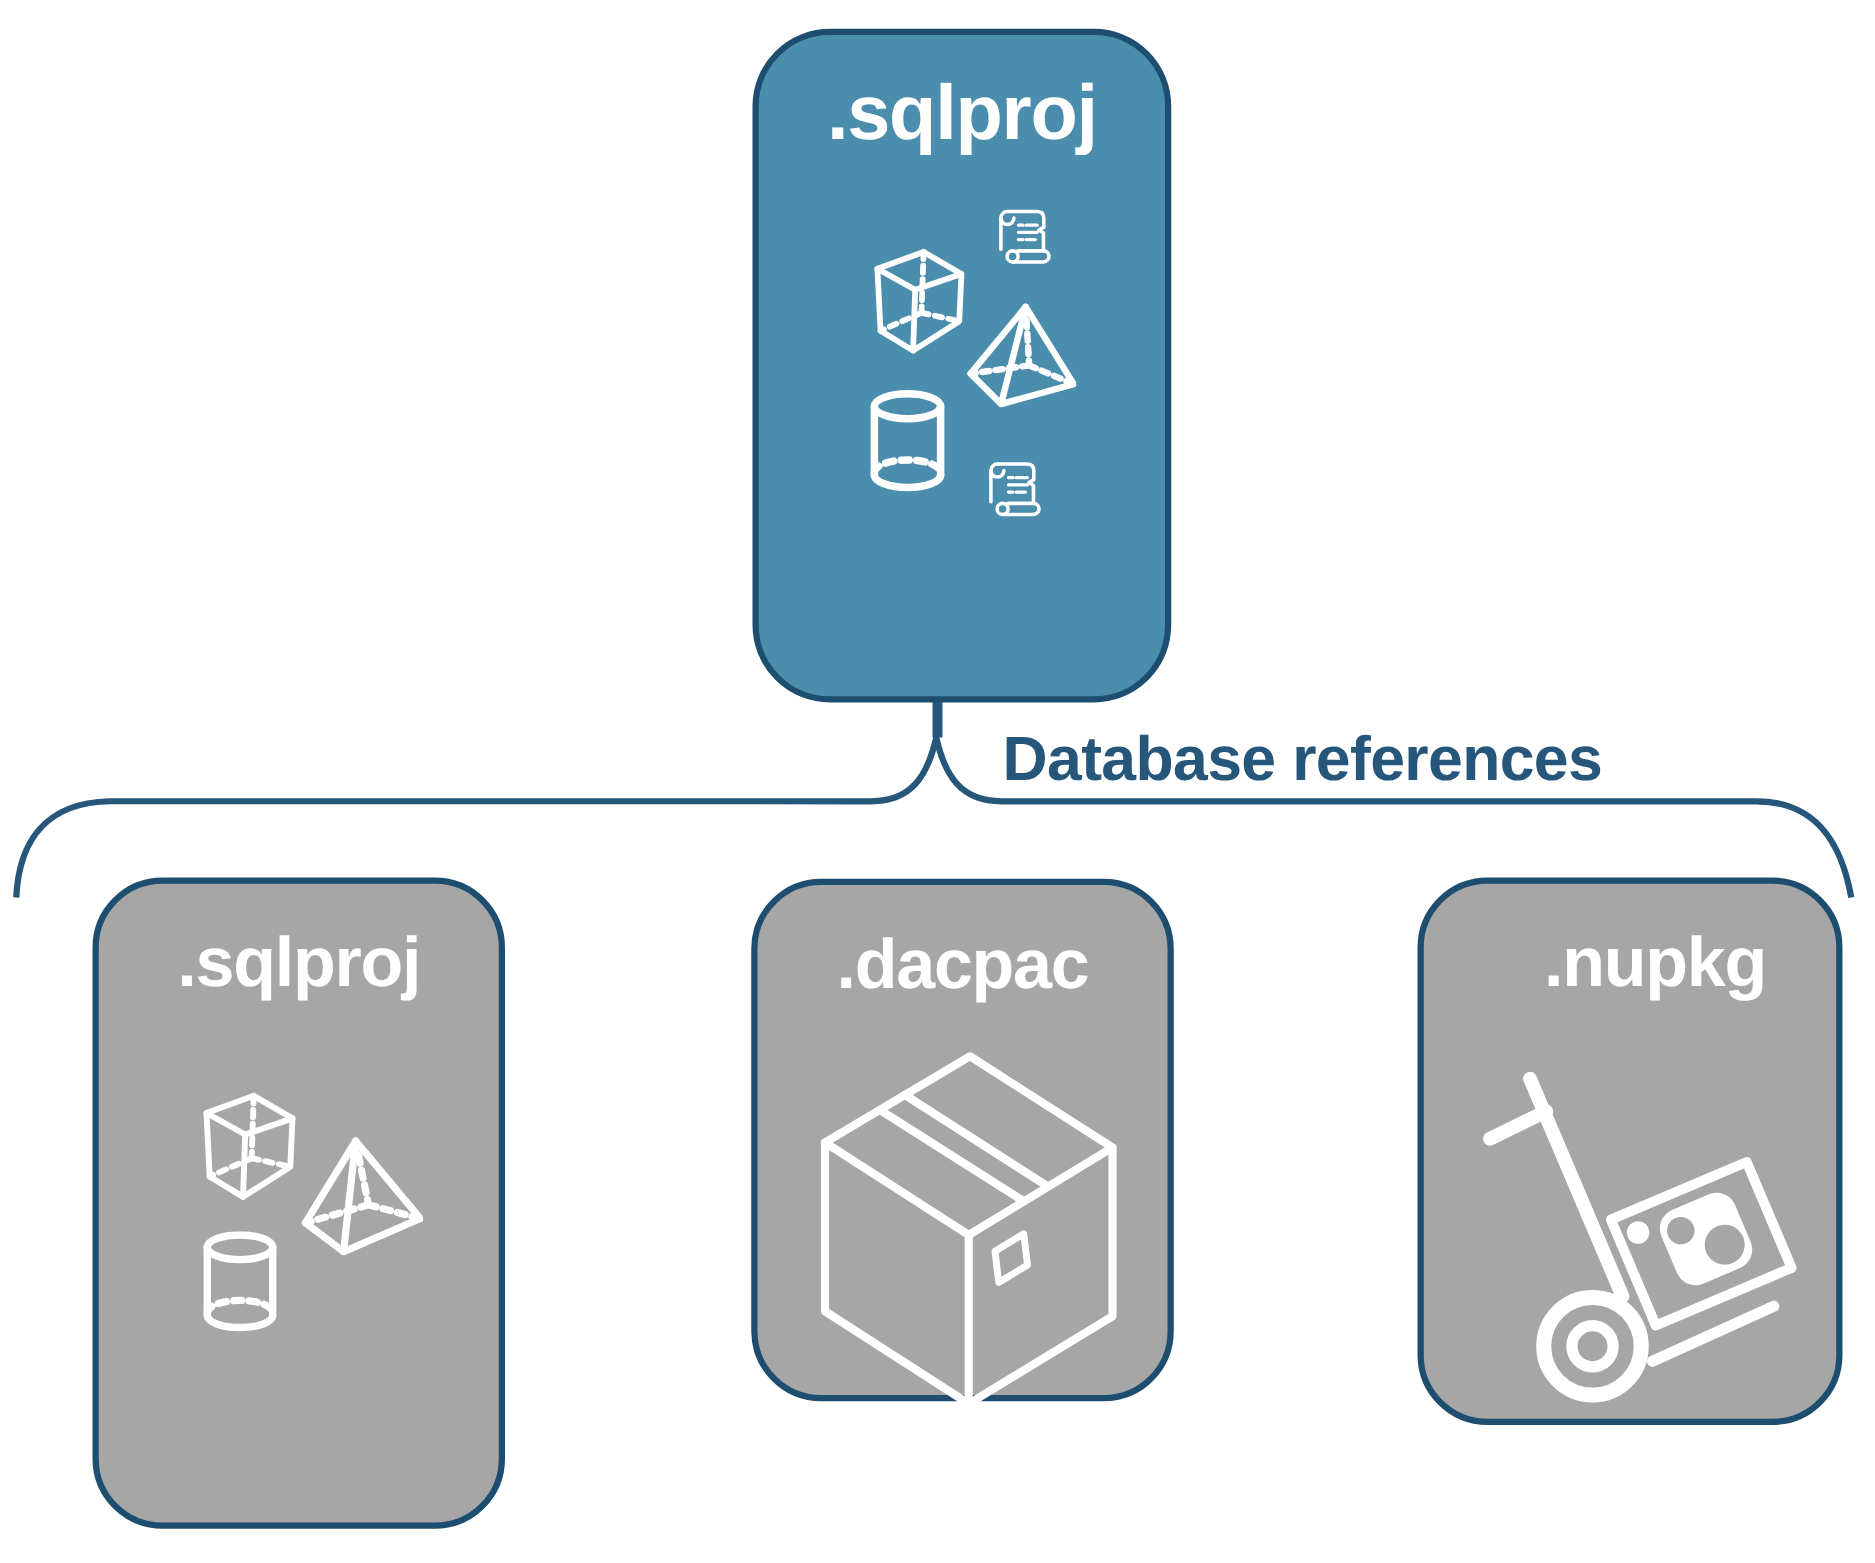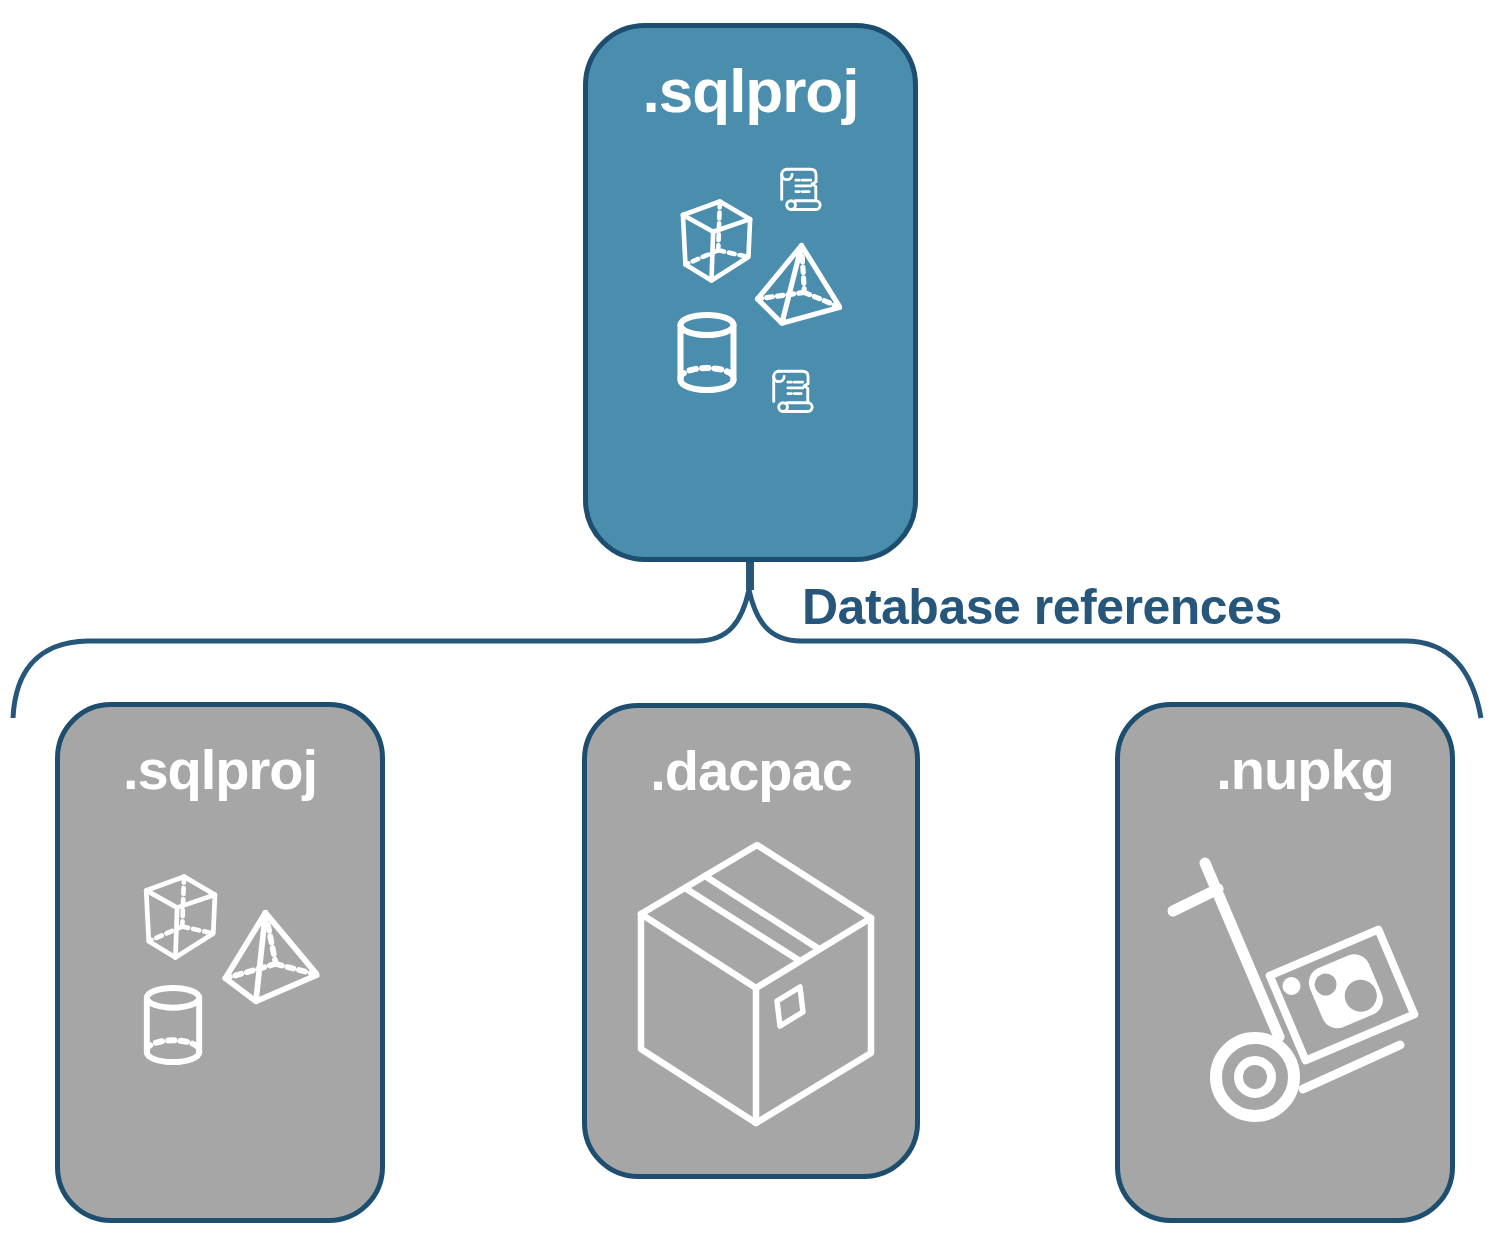--- a/index.html
+++ b/index.html
@@ -2,21 +2,21 @@
 <html style="--root-fill: #4a8dac; --child-fill: #a6a6a6; --node-border: #1e4e6f; --connector-line: #27567b; --label-text: #27567b; --icon-stroke: #ffffff; --title-text: #ffffff; --background: #ffffff;"><head>
 <meta charset="utf-8">
 <style>
   html,body{margin:0;padding:0;background:var(--background,#ffffff);}
   .canvas{
     position:relative;width:1500px;height:1250px;
     background:var(--background,#ffffff);
     font-family:"Liberation Sans",sans-serif;
     overflow:hidden;
   }
-  .node{position:absolute;border:5px solid var(--node-border,#1e4e6f);box-sizing:border-box;}
+  .node{position:absolute;border:5px solid var(--node-border,#1e4e6f);box-sizing:border-box;margin-left:19px;}
   .node.root{background:var(--root-fill,#4a8dac);border-radius:62px;}
   .node.child{background:var(--child-fill,#a6a6a6);border-radius:56px;}
   .title{
     text-align:center;font-weight:bold;line-height:1;
     color:var(--title-text,#ffffff);letter-spacing:-1px;white-space:nowrap;
   }
   .root .title{margin-top:32px;font-size:62px;}
   .child .title{margin-top:35px;font-size:56px;}
   .icon{position:absolute;display:block;}
   .glyph{fill:none;stroke:var(--icon-stroke,#ffffff);stroke-linecap:round;stroke-linejoin:round;}
@@ -113,35 +113,35 @@
     <svg class="icon" style="left:80px;top:278px;" width="66" height="81" viewBox="0 0 64 82">
       <g class="glyph" stroke-width="6">
         <ellipse cx="32" cy="13" rx="26.5" ry="10"></ellipse>
         <path d="M5.5,13 V68 M58.5,13 V68"></path>
         <path d="M5.5,68 A26.5,10 0 0 0 58.5,68"></path>
         <path d="M5.5,66 A26.5,10 0 0 1 58.5,66" stroke-dasharray="6.5 6"></path>
       </g>
     </svg>
   </div>
 
-  <div class="node child" style="left:582px;top:703px;width:338px;height:476px;">
+  <div class="node child" style="left:582px;top:703px;width:338px;height:418px;">
     <div class="title">.dacpac</div>
 
     <svg class="icon" style="left:43px;top:130px;" width="250" height="290" viewBox="0 0 250 290">
       <g class="glyph" stroke-width="6.5">
         <path d="M127,7 L11,76 L126,150 L241,80 Z"></path>
         <path d="M11,76 V211 L126,285 L241,215 V80"></path>
         <path d="M126,150 V285"></path>
         <path d="M55,50 L170,123 M75,38 L189,111"></path>
         <path d="M147,163 L170,149 L173,174 L150,188 Z" stroke-width="5.5"></path>
       </g>
     </svg>
   </div>
 
-  <div class="node child" style="left:1115px;top:702px;width:340px;height:521px;padding-left:40px;">
+  <div class="node child" style="left:1115px;top:702px;width:340px;height:438px;padding-left:40px;">
     <div class="title">.nupkg</div>
 
     <svg class="icon" style="left:43px;top:138px;" width="280" height="310" viewBox="0 0 280 310">
       <g class="glyph">
         <path d="M42,18 L116,192" stroke-width="11"></path>
         <path d="M10,66 L55,44" stroke-width="11"></path>
         <circle cx="92" cy="232" r="39" stroke-width="12"></circle>
         <circle cx="92" cy="232" r="16.5" stroke-width="9"></circle>
         <path d="M140,244 L237,200" stroke-width="9"></path>
         <g transform="rotate(-23 179 150)">

